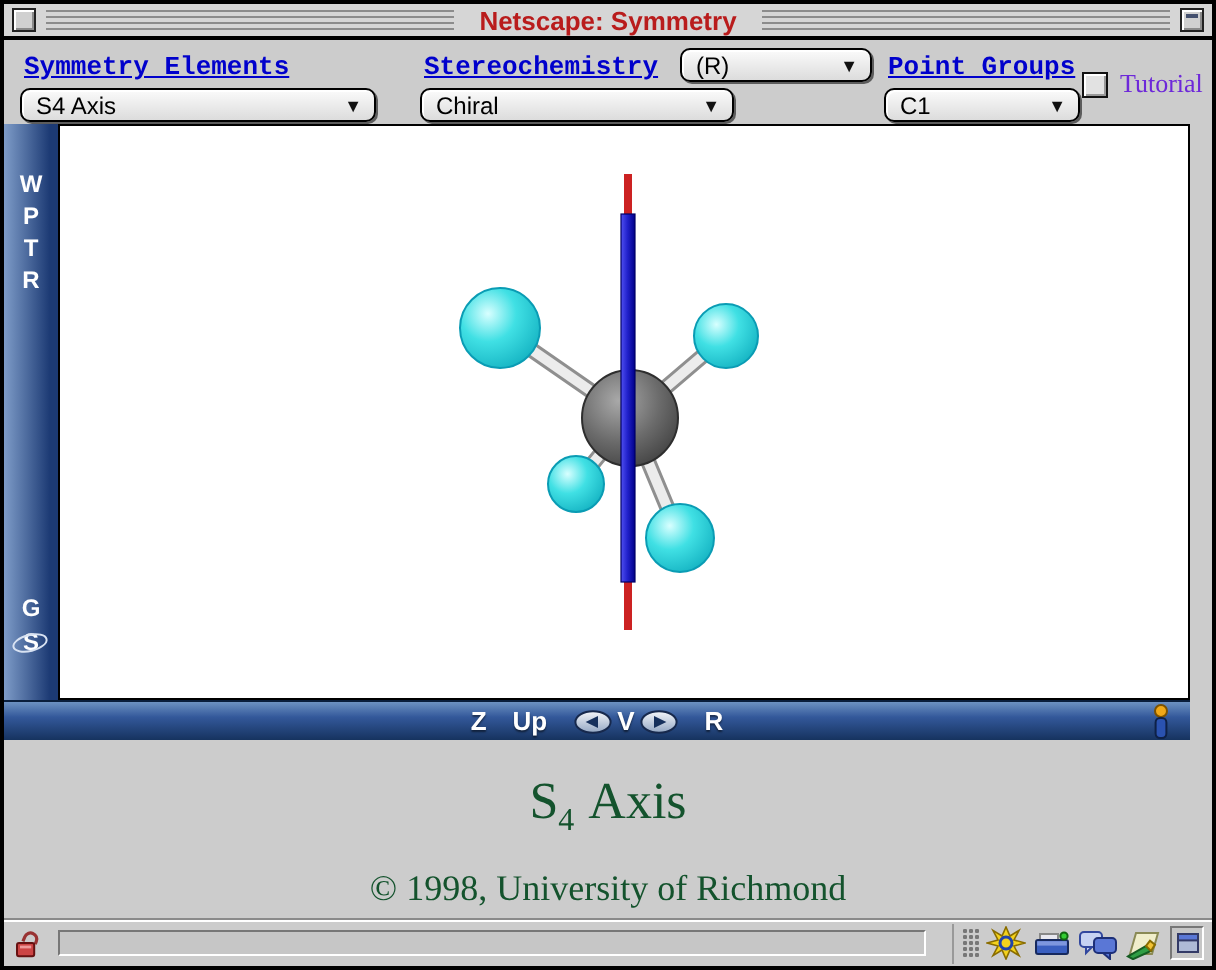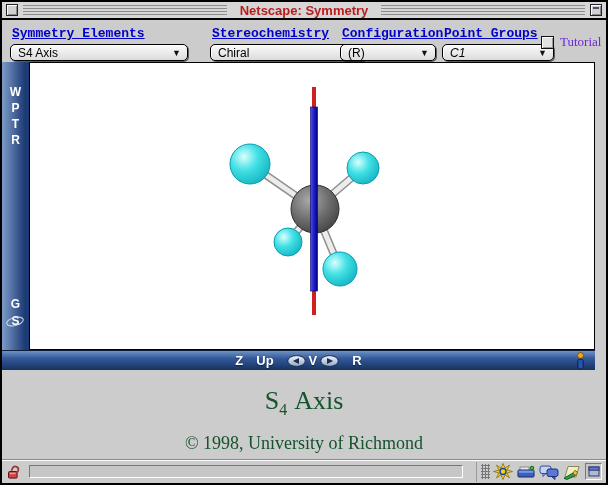--- a/index.html
+++ b/index.html
@@ -23,21 +23,21 @@
   
   .ctrl-col{position:absolute;top:4px;}
   .c1{left:8px;}.c2{left:192px;margin-left:16px;}.c3{left:338px;}.c4{left:440px;}
   .ctrl-link{display:block;font-family:Liberation Mono, monospace;font-weight:bold;
     font-size:13px;color:#0000cc;text-decoration:underline;margin:2px 0 3px 2px;cursor:pointer;white-space:nowrap;}
   .dropdown{height:17px;border:1px solid #000;border-radius:5px;
     background:linear-gradient(#fbfbfb,#dcdcdc);
     box-shadow:1px 1px 0 rgba(0,0,0,.55),inset 1px 1px 0 #fff;
     display:flex;align-items:flex-end;font-size:12px;color:#000;padding-left:7px;
     position:relative;cursor:pointer;}
-  .w1{width:178px;}.w2{width:157px;}.w3{width:96px;}.w4{width:112px;font-style:italic;}
+  .w1{width:178px;}.w2{width:157px;}.w3{width:96px;}.w4{width:98px;}
   .dd-arrow{position:absolute;right:6px;top:2px;font-size:9px;color:#111;line-height:13px;}
   .tutorial{position:absolute;left:539px;top:14px;display:flex;align-items:center;gap:6px;
     font-family:"Liberation Serif",serif;font-size:13px;color:#6d28d9;}
   .checkbox{width:13px;height:13px;background:#e2e2e2;border:1px solid #111;
     box-shadow:inset 1px 1px 0 #fff,inset -1px -1px 0 #999;cursor:pointer;}
   
   .sidebar{position:absolute;left:0;top:42px;width:27px;height:288px;
     background:linear-gradient(to right,#7e9cc8,#1c3a74 85%);
     display:flex;flex-direction:column;align-items:center;padding:22px 0 20px 0;
     color:#fff;font-weight:bold;font-size:12px;}
@@ -108,21 +108,20 @@
       </div>
     </div>
     <div class="ctrl-col c2">
       <span class="ctrl-link">Stereochemistry</span>
       <div class="dropdown w2">
         <span>Chiral</span>
         <span class="dd-arrow">▼</span>
       </div>
     </div>
     <div class="ctrl-col c3">
-      <span class="ctrl-link">Configuration</span>
       <div class="dropdown w3">
         <span>(R)</span>
         <span class="dd-arrow">▼</span>
       </div>
     </div>
     <div class="ctrl-col c4">
       <span class="ctrl-link">Point Groups</span>
       <div class="dropdown w4">
         <span>C1</span>
         <span class="dd-arrow">▼</span>

